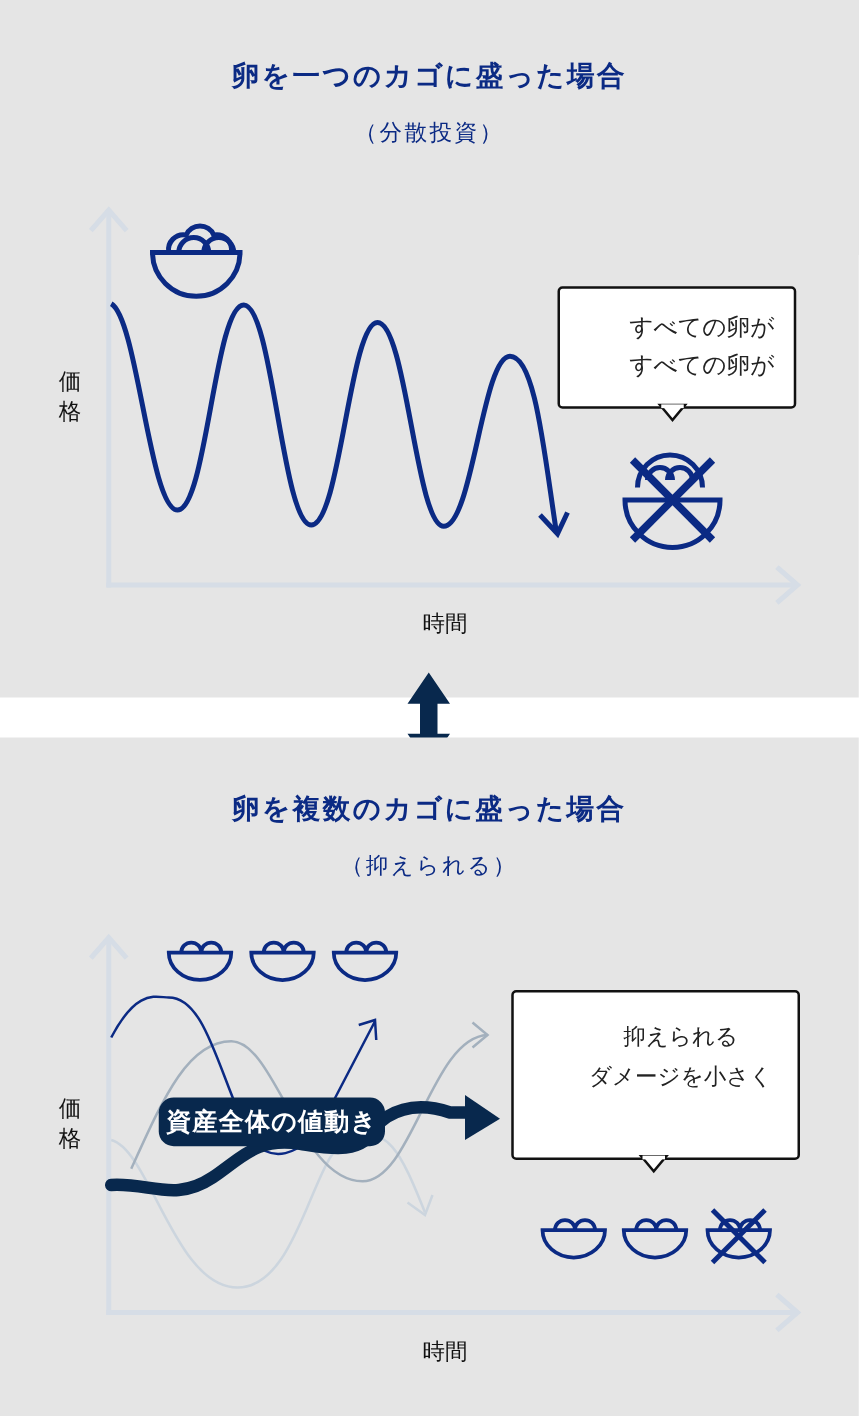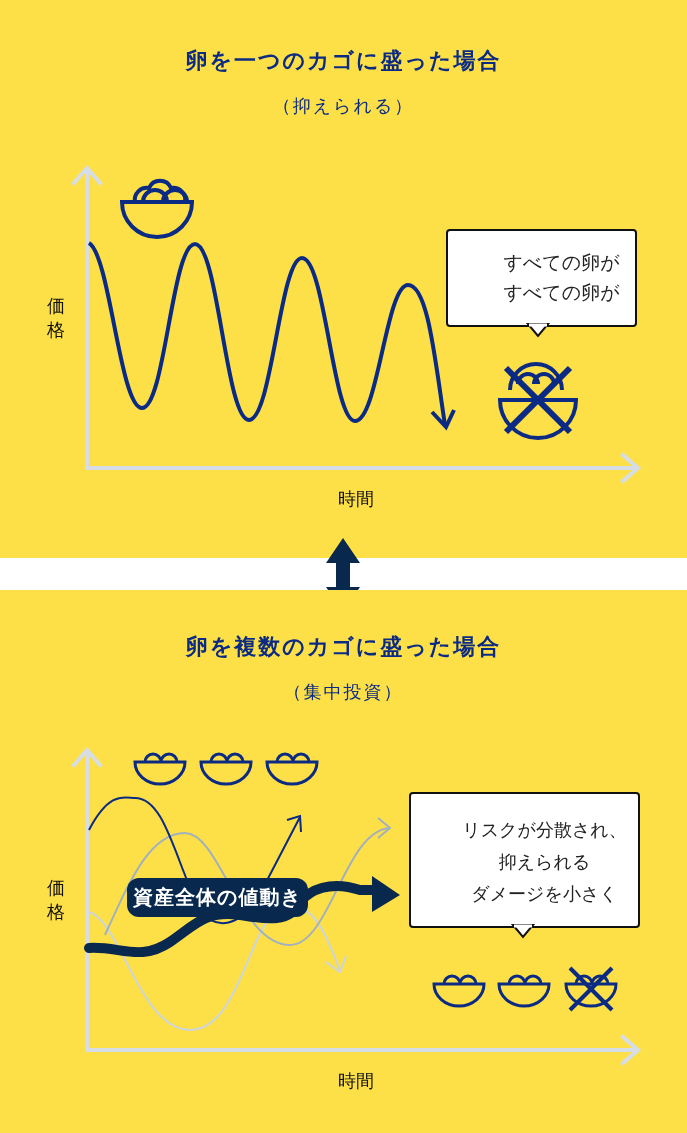--- a/index.html
+++ b/index.html
@@ -1,37 +1,37 @@
 <!DOCTYPE html>
 <html><head>
 <meta charset="utf-8">
 <style>
   html, body { margin:0; padding:0; }
   body { width:687px; height:1133px; background:#ffffff; position:relative; overflow:hidden;
          font-family:"DejaVu Sans","Liberation Sans",sans-serif; }
-  .panel { position:absolute; left:0; width:687px; background:#fde047; }
+  .panel { position:absolute; left:0; width:687px; background:#e5e5e5; }
   .panel-top { top:0; height:558px; }
   .panel-bottom { top:590px; height:543px; }
   .title { position:absolute; left:0; width:687px; text-align:center; color:#0b2a84;
            font-weight:bold; font-size:22px; letter-spacing:2px; }
   .subtitle { position:absolute; left:0; width:687px; text-align:center; color:#0b2a84;
               font-size:18px; letter-spacing:2px; }
   .axis-label { position:absolute; color:#111; font-size:18px; }
   .ylabel { width:20px; line-height:24px; text-align:center; }
   .bubble { position:absolute; background:#fff; border:2px solid #111; border-radius:4px;
             color:#222; font-size:19px; line-height:30px; text-align:center; box-sizing:border-box; }
   .bubble .line { display:block;padding-left:40px; }
   svg { position:absolute; left:0; top:0; overflow:visible; }
 </style>
 </head>
 <body>
 
 <div class="panel panel-top">
   <div class="title" style="top:46px;">卵を一つのカゴに盛った場合</div>
-  <div class="subtitle" style="top:94px;">（抑えられる）</div>
+  <div class="subtitle" style="top:94px;">（分散投資）</div>
 
   <div class="axis-label ylabel" style="left:46px; top:294px;">
     <span>価</span><br>
     <span>格</span>
   </div>
   <div class="axis-label" style="left:338px; top:487px;">時間</div>
 
   <svg width="687" height="558">
 
     <g stroke="#d6dde6" stroke-width="4" fill="none" stroke-linecap="square">
@@ -70,21 +70,21 @@
     <line x1="529" y1="325" x2="547" y2="325" stroke="#fff" stroke-width="3"></line>
   </svg>
 </div>
 
 <svg width="687" height="1133">
   <polygon points="343,538 360,563 350,563 350,587 360,587 343,612 326,587 336,587 336,563 326,563" fill="#08284d"></polygon>
 </svg>
 
 <div class="panel panel-bottom">
   <div class="title" style="top:42px;">卵を複数のカゴに盛った場合</div>
-  <div class="subtitle" style="top:90px;">（集中投資）</div>
+  <div class="subtitle" style="top:90px;">（抑えられる）</div>
 
   <div class="axis-label ylabel" style="left:46px; top:286px;">
     <span>価</span><br>
     <span>格</span>
   </div>
   <div class="axis-label" style="left:338px; top:479px;">時間</div>
 
   <svg width="687" height="543">
     <g stroke="#d6dde6" stroke-width="4" fill="none" stroke-linecap="square">
       <line x1="87" y1="162" x2="87" y2="460"></line>
@@ -115,21 +115,20 @@
     <path stroke="#0b2a84" stroke-width="2" fill="none" d="M89,240 C110,200 125,208 135,208 C165,208 175,270 200,320 C215,340 240,340 262,300 L300,227"></path>
     <polyline points="287,230 300,226 301,242" stroke="#0b2a84" stroke-width="2" fill="none"></polyline>
 
     <path stroke="#08284d" stroke-width="10" fill="none" stroke-linecap="round" d="M89,358 C120,356 140,372 170,352 C195,335 205,320 240,325 C260,328 290,335 300,312 C310,300 330,290 360,300 L378,300"></path>
     <polygon points="372,286 400,305 372,322" fill="#08284d"></polygon>
   </svg>
 
   <div style="position:absolute; left:127px; top:288px; padding:6px 6px; background:#08284d; color:#fff; font-size:20px; font-weight:bold; border-radius:12px; letter-spacing:1px;">資産全体の値動き</div>
 
   <div class="bubble" style="left:409px; top:202px; width:231px; height:136px; padding-top:20px; font-size:18px; line-height:32px;">
-    <span class="line">リスクが分散され、</span>
     <span class="line">抑えられる</span>
     <span class="line">ダメージを小さく</span>
   </div>
   <svg width="687" height="543">
     <polygon points="513,335 523,347 533,335" fill="#fff" stroke="#111" stroke-width="2"></polygon>
     <line x1="514" y1="336" x2="532" y2="336" stroke="#fff" stroke-width="3"></line>
 
     <g stroke="#0b2a84" stroke-width="3" fill="none">
       <path d="M444,394 a8,8 0 0 1 16,0 a8,8 0 0 1 16,0"></path>
       <path d="M434,394 h50 a25,22 0 0 1 -50,0 z"></path>

